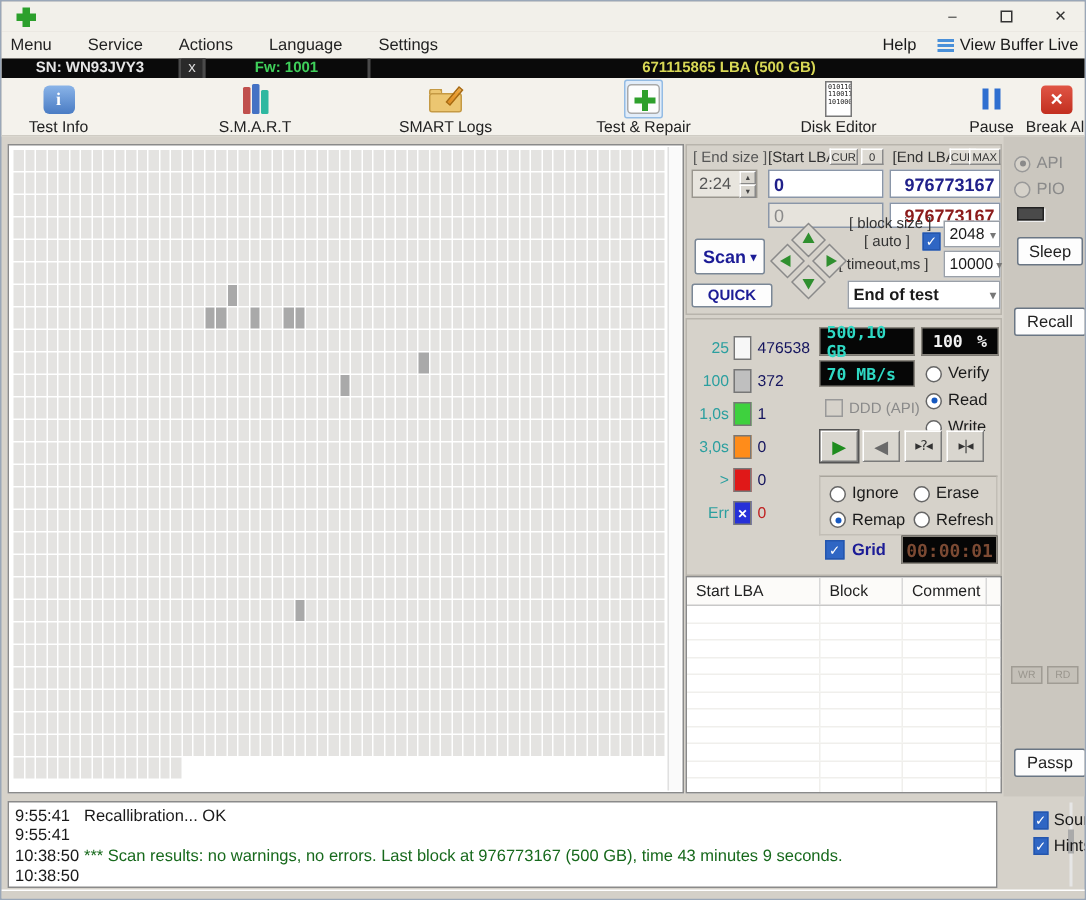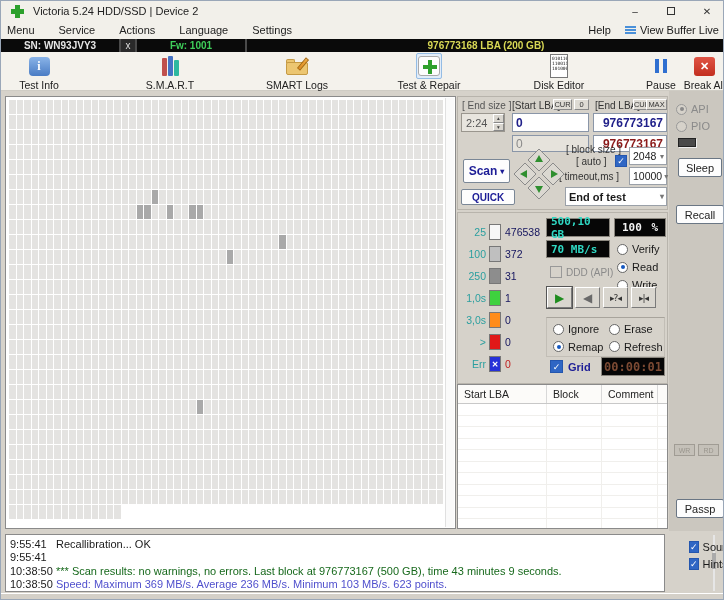--- a/index.html
+++ b/index.html
@@ -174,21 +174,20 @@
   .statusbar { position:absolute; left:0; top:592px; width:724px; height:8px; background:#d4d0c8;
                border-top:1px solid #fff; }
 
   .diamond-nav { position:absolute; left:511px; top:146px; }
 </style>
 </head>
 <body>
 
 <div class="titlebar">
   <div class="app-icon"></div>
-  <div class="title-text">Victoria 5.24 HDD/SSD | Device 2</div>
   <div class="win-controls">
     <div class="win-btn">–</div>
     <div class="win-btn">
         <span class="maxi-box"></span>
       </div>
     <div class="win-btn">✕</div>
   </div>
 </div>
 
 <div class="menubar">
@@ -203,21 +202,21 @@
       <span class="list-icon"></span>
       <span>View Buffer Live</span>
     </span>
   </span>
 </div>
 
 <div class="infobar">
   <span class="seg seg-sn">SN: WN93JVY3</span>
   <span class="seg seg-x">x</span>
   <span class="seg seg-fw">Fw: 1001</span>
-  <span class="seg seg-lba">976773168 LBA (200 GB)</span>
+  <span class="seg seg-lba">671115865 LBA (500 GB)</span>
 </div>
 
 <div class="toolbar">
   <div class="tb-btn" style="left:6px;width:64px;">
     <div class="tb-icon">
         <div class="ic-bubble">i</div>
       </div>
     <div class="tb-label">Test Info</div>
   </div>
   <div class="tb-btn" style="left:256px;width:80px;">
@@ -1921,25 +1920,20 @@
   <div style="position:absolute;left:2px;top:8px;">
       <div class="lg-row">
         <span class="lg-label">25</span>
         <span class="lg-block" style="background: rgb(247, 247, 247);"></span>
         <span class="lg-count">476538</span>
       </div>
       <div class="lg-row">
         <span class="lg-label">100</span>
         <span class="lg-block" style="background: rgb(191, 191, 191);"></span>
         <span class="lg-count">372</span>
-      </div>
-      <div class="lg-row">
-        <span class="lg-label">250</span>
-        <span class="lg-block" style="background: rgb(141, 141, 141);"></span>
-        <span class="lg-count">31</span>
       </div>
       <div class="lg-row">
         <span class="lg-label">1,0s</span>
         <span class="lg-block" style="background: rgb(62, 209, 62);"></span>
         <span class="lg-count">1</span>
       </div>
       <div class="lg-row">
         <span class="lg-label">3,0s</span>
         <span class="lg-block" style="background: rgb(255, 140, 26);"></span>
         <span class="lg-count">0</span>
@@ -2096,21 +2090,20 @@
       </div>
       <div class="log-row">
         <span class="log-time">9:55:41</span>
       </div>
       <div class="log-row">
         <span class="log-time">10:38:50</span>
         <span class="log-text" style="color: rgb(23, 105, 28);">*** Scan results: no warnings, no errors. Last block at 976773167 (500 GB), time 43 minutes 9 seconds.</span>
       </div>
       <div class="log-row">
         <span class="log-time">10:38:50</span>
-        <span class="log-text" style="color: rgb(80, 80, 205);">Speed: Maximum 369 MB/s. Average 236 MB/s. Minimum 103 MB/s. 623 points.</span>
       </div>
     </div>
 </div>
 <div class="log-scroll"></div>
 <div class="log-thumb"></div>
 <div class="log-side">
   <div class="opt-row">
     <span class="cb checked">✓</span>
     <span class="lbl">Sound</span>
   </div>

